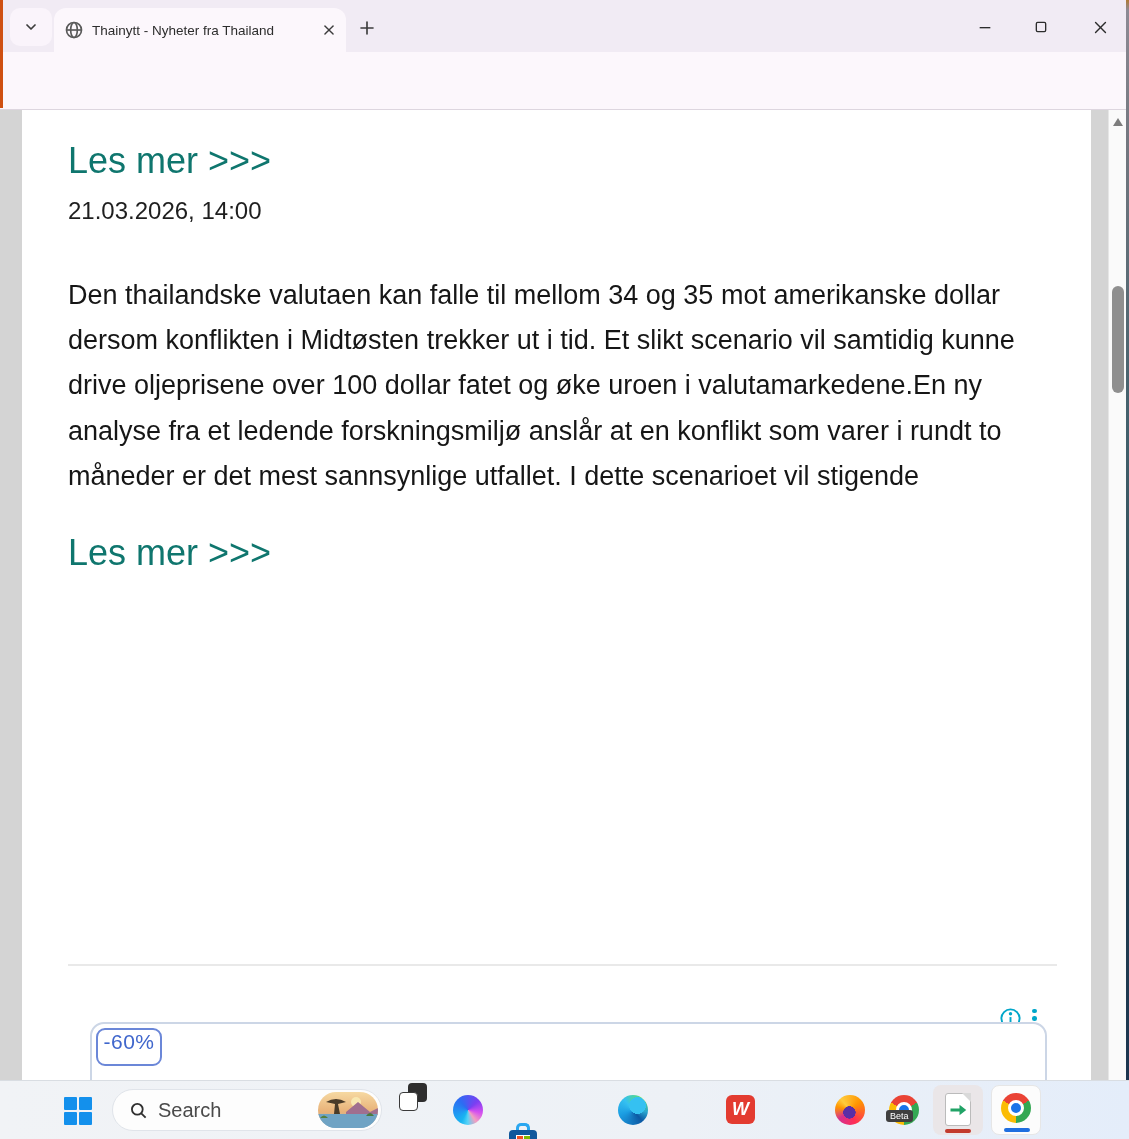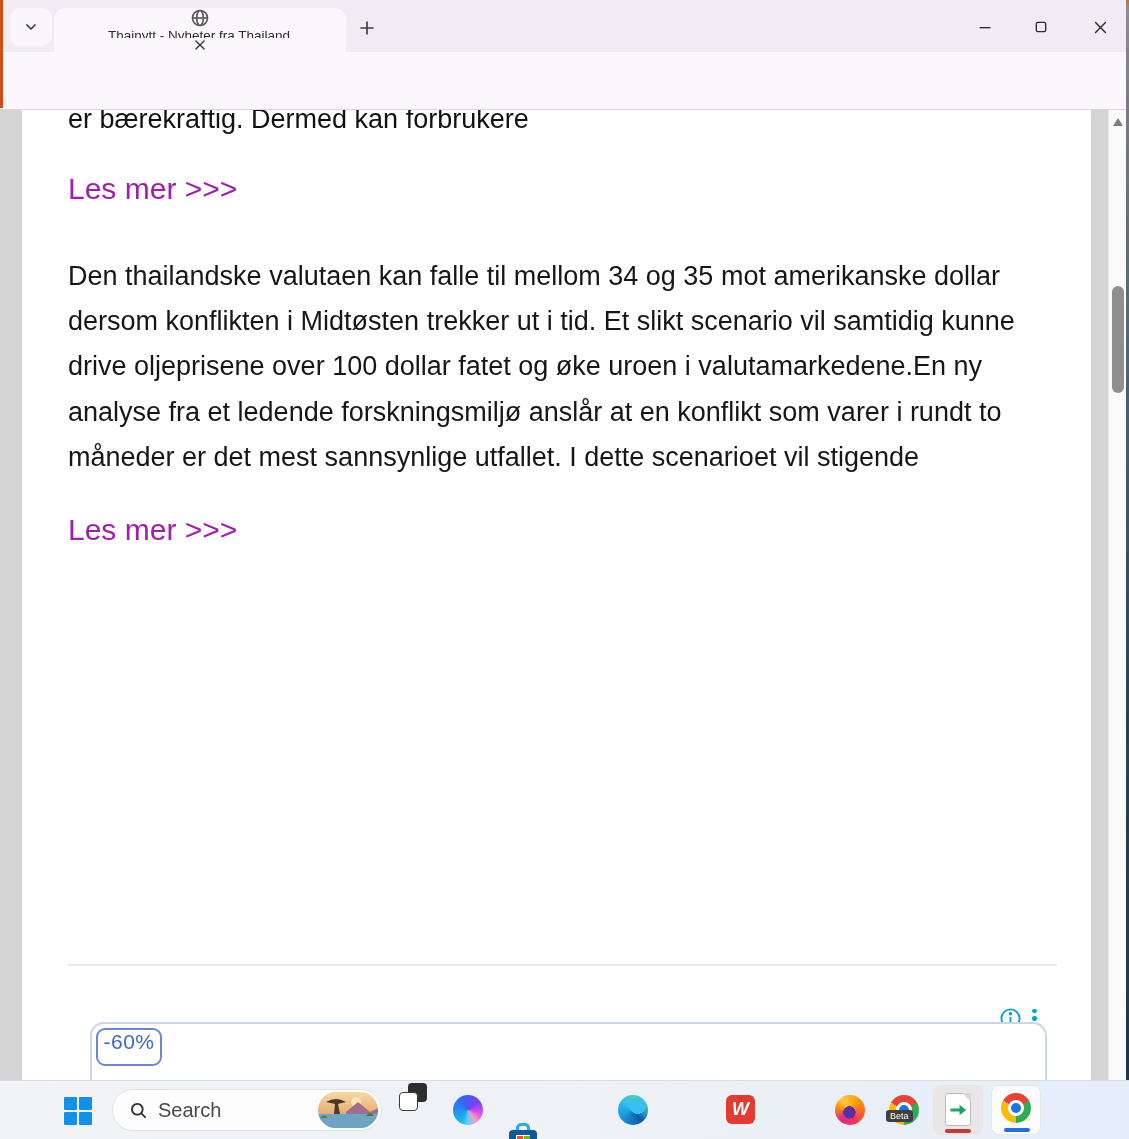--- a/index.html
+++ b/index.html
@@ -10,40 +10,40 @@
   
   .sliver-left{left:0;top:0;width:3px;height:108px;background:#cf5012;}
   .sliver-right{left:1126px;top:0;width:3px;height:1080px;
     background:linear-gradient(180deg,#b07a35 0,#8d8a94 10px,#73777f 140px,#43606c 420px,#24454f 700px,#1c3550 100%);}
 
   
   .tabstrip{left:0;top:0;width:1126px;height:52px;background:#f1ebf4;}
   .tab-search{left:10px;top:8px;width:42px;height:38px;border-radius:10px;background:#faf4fb;
     display:flex;align-items:center;justify-content:center;cursor:pointer;}
   .tab{left:54px;top:8px;width:292px;height:44px;background:#fcf7fc;border-radius:12px 12px 0 0;
-    display:flex;align-items:center;padding:0 10px;box-sizing:border-box;flex-direction:column;}
+    display:flex;align-items:center;padding:0 10px;box-sizing:border-box;}
   .tab-title{font-size:13.5px;color:#2d2d2d;white-space:nowrap;overflow:hidden;flex:1;margin:0 10px 0 8px;}
   .newtab{left:352px;top:13px;width:30px;height:30px;border-radius:8px;display:flex;align-items:center;justify-content:center;}
   .wctl{top:10px;width:46px;height:34px;display:flex;align-items:center;justify-content:center;}
 
   
   .toolbar{left:0;top:52px;width:1126px;height:58px;background:#fcf7fc;border-bottom:1px solid #ddd6df;box-sizing:border-box;}
   .navbtn{top:66px;width:28px;height:28px;display:flex;align-items:center;justify-content:center;border-radius:50%;}
   .omnibox{left:152px;top:61px;width:868px;height:38px;border-radius:19px;background:#ece6f0;
     display:flex;align-items:center;padding:0 12px;box-sizing:border-box;}
   .url{font-size:15.5px;color:#202124;margin-left:10px;flex:1;}
   .avatar{left:1042px;top:64px;width:29px;height:29px;border-radius:50%;
     display:flex;align-items:center;justify-content:center;color:#fff;font-size:14px;font-weight:bold;}
 
   
   .page{left:0;top:110px;width:1108px;height:970px;background:#d4d4d4;}
   .card{position:absolute;left:22px;top:0;width:1069px;height:970px;background:#fff;overflow:hidden;}
   .content{position:absolute;left:46px;top:0;width:995px;color:#1b1b1b;}
   .clip-line{margin-top:-13px;font-size:27px;line-height:45px;color:#111;}
-  .lesmer{font-size:30px;color:#a21caf;text-decoration:none;display:inline-block;cursor:pointer;}
+  .lesmer{font-size:36px;color:#0f766e;text-decoration:none;display:inline-block;cursor:pointer;}
   .headline{font-weight:bold;font-size:41px;line-height:57px;letter-spacing:-0.5px;color:#1373f0;width:990px;}
   .artdate{font-size:24px;color:#1f1f1f;}
   .artbody{font-size:27px;line-height:45.2px;color:#161616;width:995px;}
   .hr{position:absolute;left:46px;top:854px;width:989px;height:2px;background:#e9e9e9;}
 
   
   .ad-box{position:absolute;left:68px;top:912px;width:953px;height:120px;border:2px solid #ccd6e6;border-radius:14px;background:#fff;}
   .ad-badge{position:absolute;left:74px;top:918px;width:62px;height:34px;background:#fff;border:2px solid #6b87d8;
     border-radius:9px;color:#3f66cc;font-size:21px;display:flex;justify-content:center;letter-spacing:0.5px;}
   .ad-ctl{position:absolute;top:897px;display:flex;align-items:center;gap:10px;left:977px;}
@@ -190,24 +190,24 @@
           <circle cx="12" cy="5" r="2"></circle>
           <circle cx="12" cy="12" r="2"></circle>
           <circle cx="12" cy="19" r="2"></circle>
         </svg>
     </div>
   </div>
 
   <div class="abs page">
     <div class="card">
       <div class="content">
-        <div class="clip-line">er bærekraftig. Dermed kan forbrukere</div>
         <div style="margin-top:30px;">
           <a class="lesmer">Les mer &gt;&gt;&gt;</a>
         </div>
+        <div class="artdate" style="margin-top:15px;">21.03.2026, 14:00</div>
         <div class="artbody" style="margin-top:48px;">Den thailandske valutaen kan falle til mellom 34 og 35 mot amerikanske dollar dersom konflikten i Midtøsten trekker ut i tid. Et slikt scenario vil samtidig kunne drive oljeprisene over 100 dollar fatet og øke uroen i valutamarkedene.En ny analyse fra et ledende forskningsmiljø anslår at en konflikt som varer i rundt to måneder er det mest sannsynlige utfallet. I dette scenarioet vil stigende</div>
         <div style="margin-top:33px;">
           <a class="lesmer">Les mer &gt;&gt;&gt;</a>
         </div>
       </div>
       <div class="hr"></div>
 
       <div class="ad-ctl">
         <svg width="23" height="23" viewBox="0 0 24 24" fill="none" stroke="#00a6c9" stroke-width="2">
             <circle cx="12" cy="12" r="9.5"></circle>

